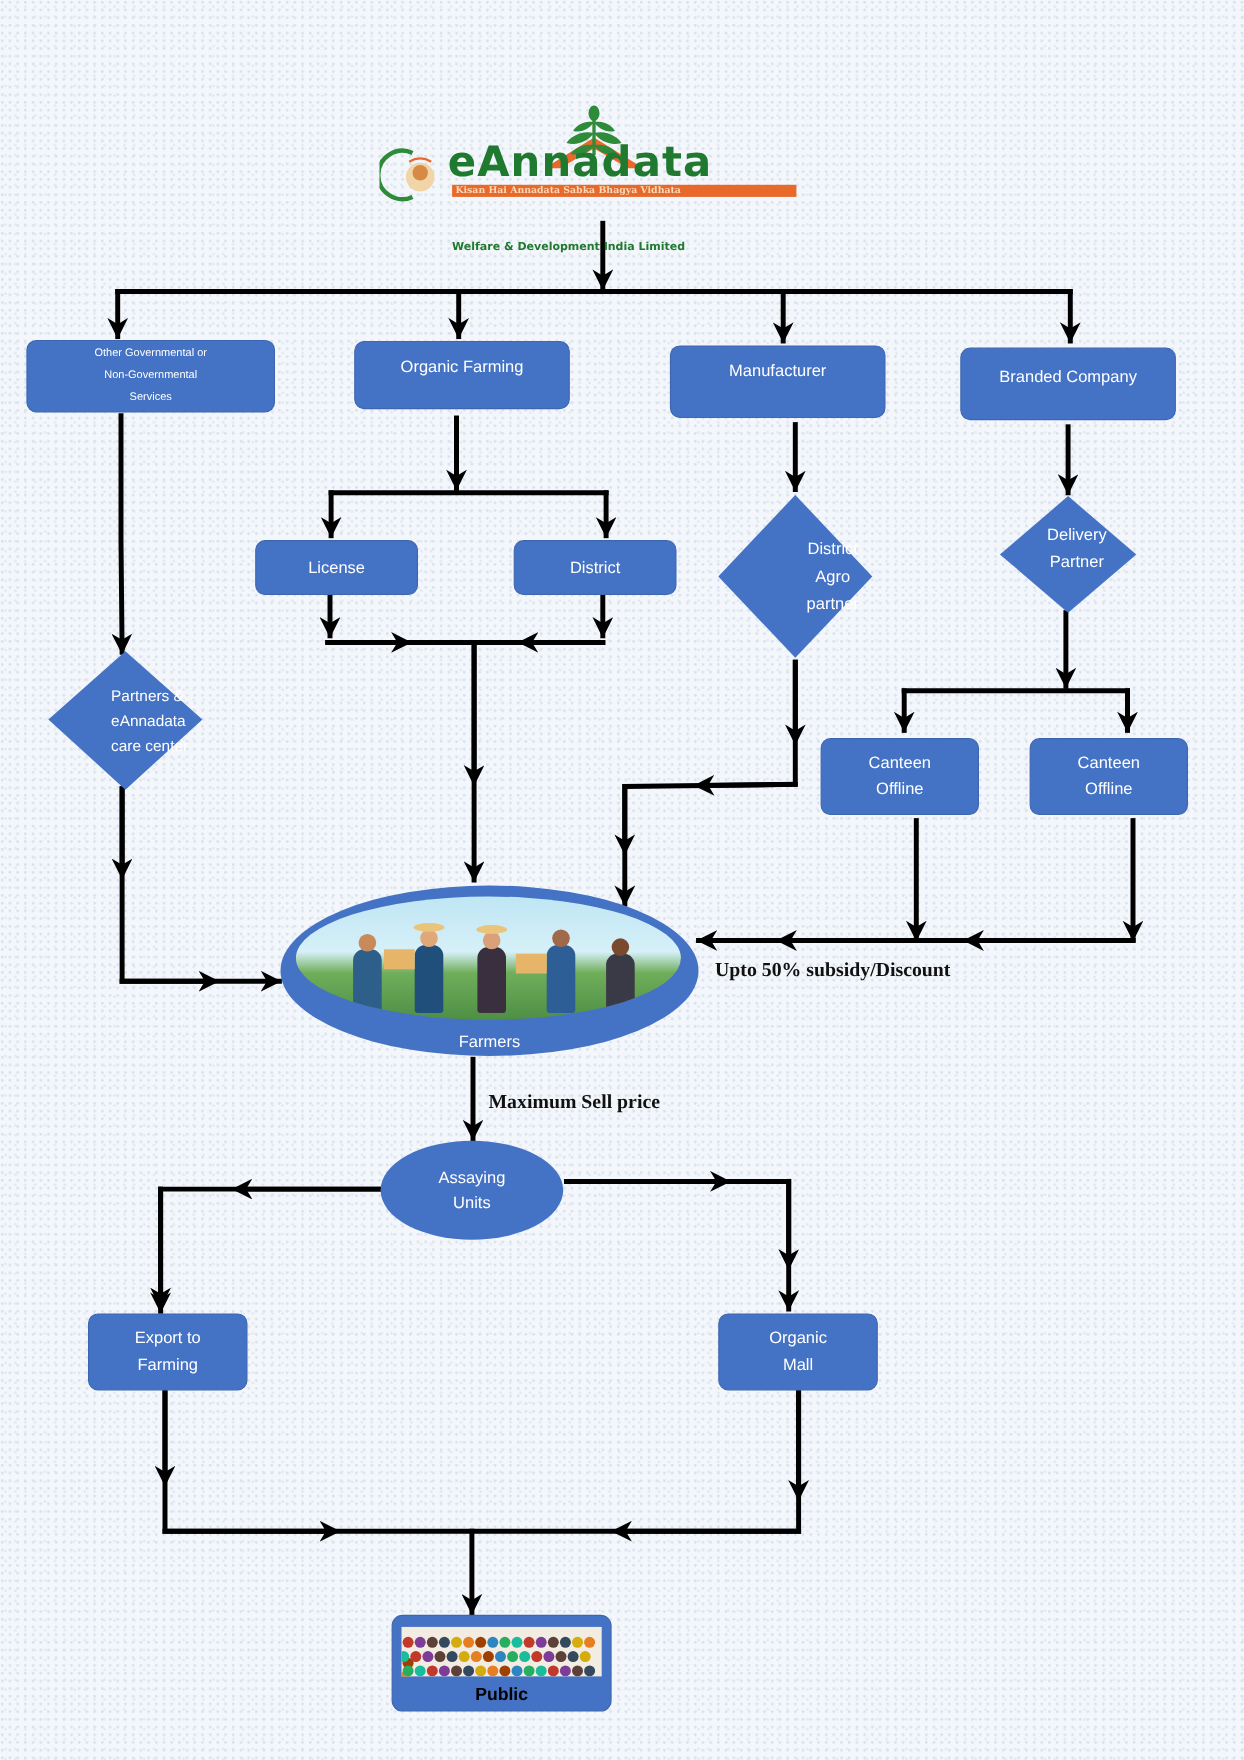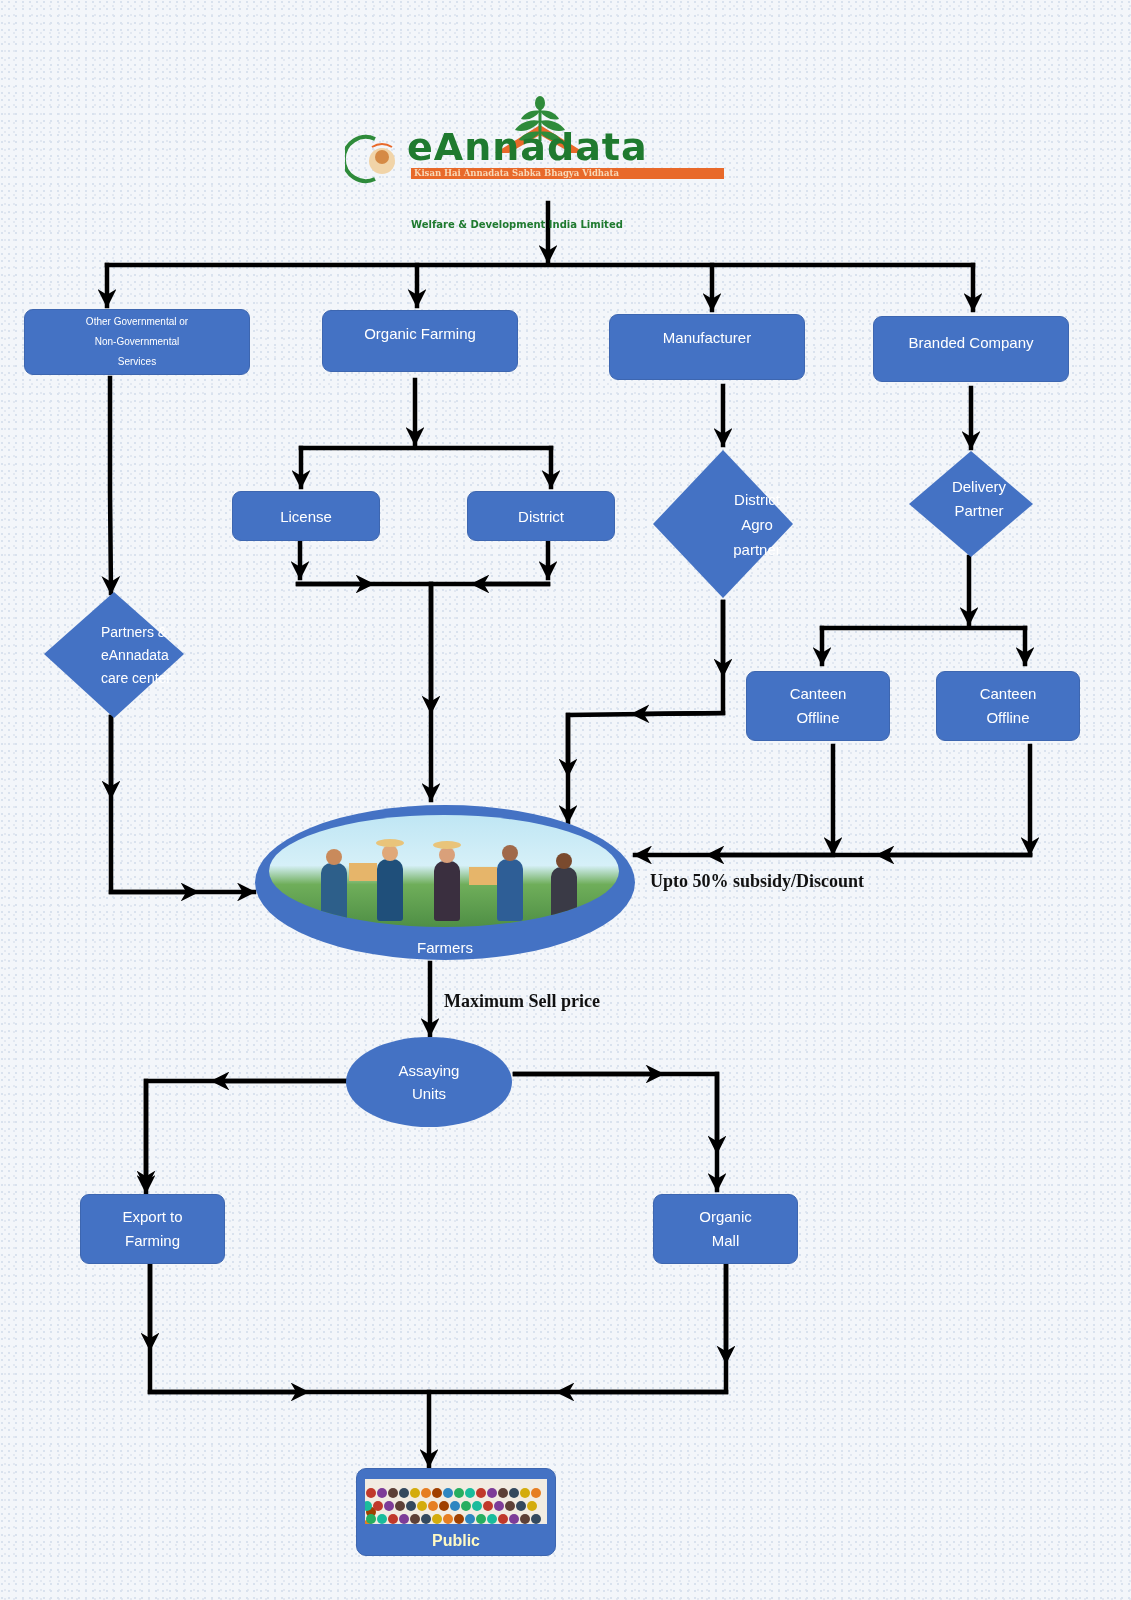--- a/index.html
+++ b/index.html
@@ -73,21 +73,21 @@
     position: absolute; left: 356px; top: 1468px; width: 200px; height: 88px;
     background: #4472c4; border-radius: 10px; border: 1px solid #3d66b0; box-sizing: border-box;
   }
   #crowd {
     position: absolute; left: 8px; top: 10px; width: 182px; height: 45px; background: #f2ece2;
     overflow: hidden;
   }
   .crowd-row { position: absolute; left: 0; width: 100%; height: 16px; }
   .crowd-head { display: inline-block; width: 10px; height: 10px; border-radius: 50%; margin: 0 0.5px; }
   #public-label {
-    position: absolute; left: 0; right: 0; bottom: 5px; text-align: center; color: #fef9c3;
+    position: absolute; left: 0; right: 0; bottom: 5px; text-align: center; color: #000000;
     font-family: "Liberation Sans", sans-serif; font-weight: bold; font-size: 16px;
   }
 </style>
 </head>
 <body>
 
 <svg id="diagram" width="1131" height="1600">
   <defs>
     <marker id="arr" viewBox="0 0 10 10" refX="9" refY="5" markerWidth="4.2" markerHeight="4.2" orient="auto">
       <path d="M0,0 L10,5 L0,10 L3,5 z" fill="#000"></path>

